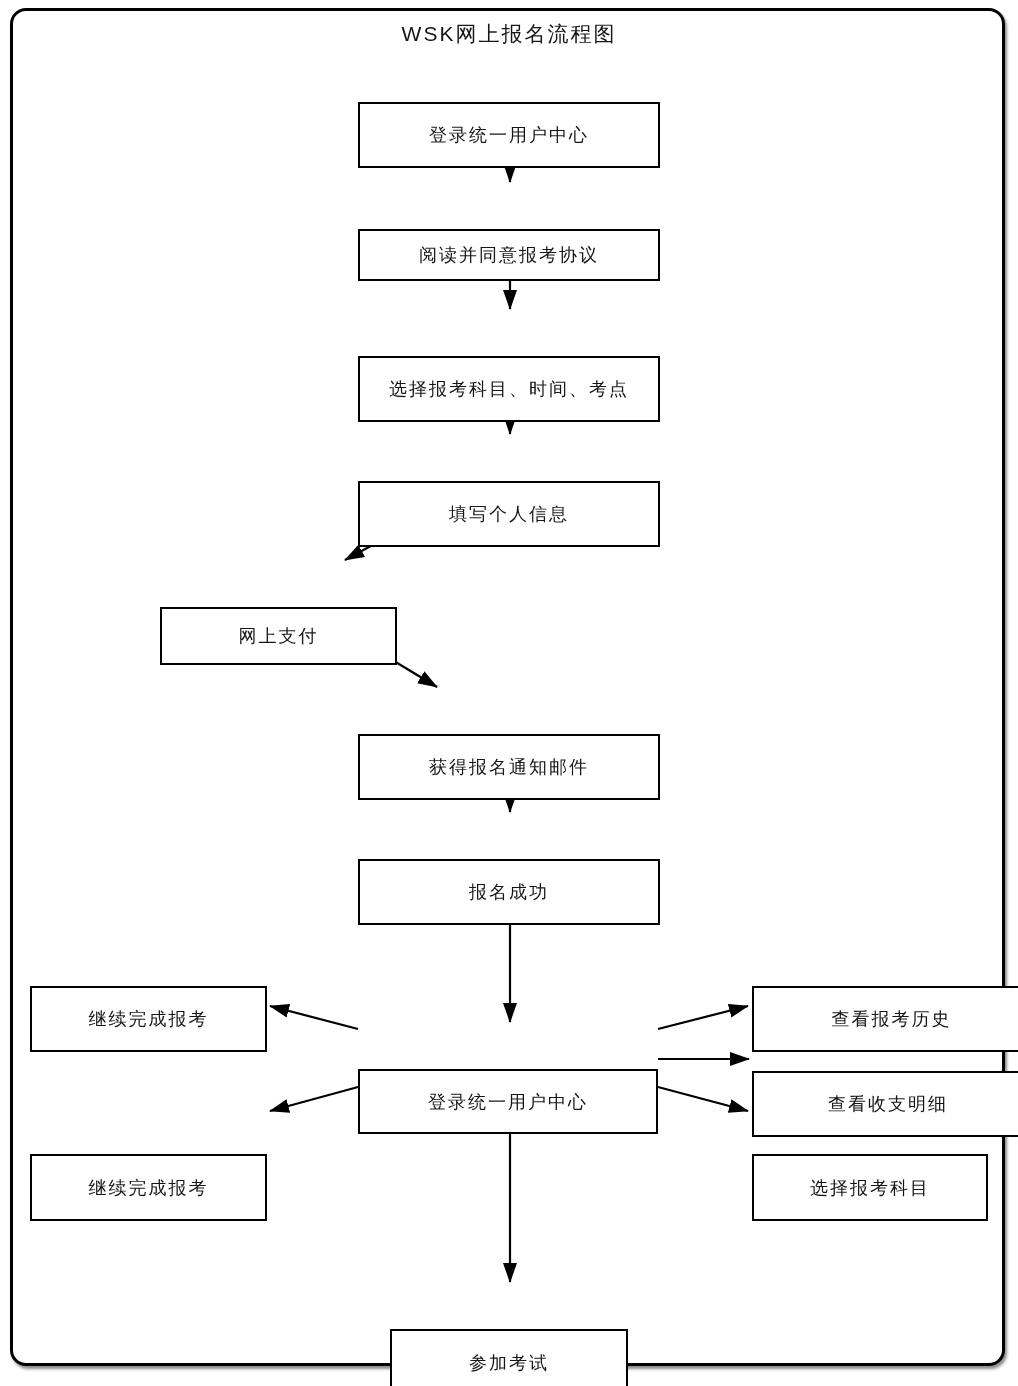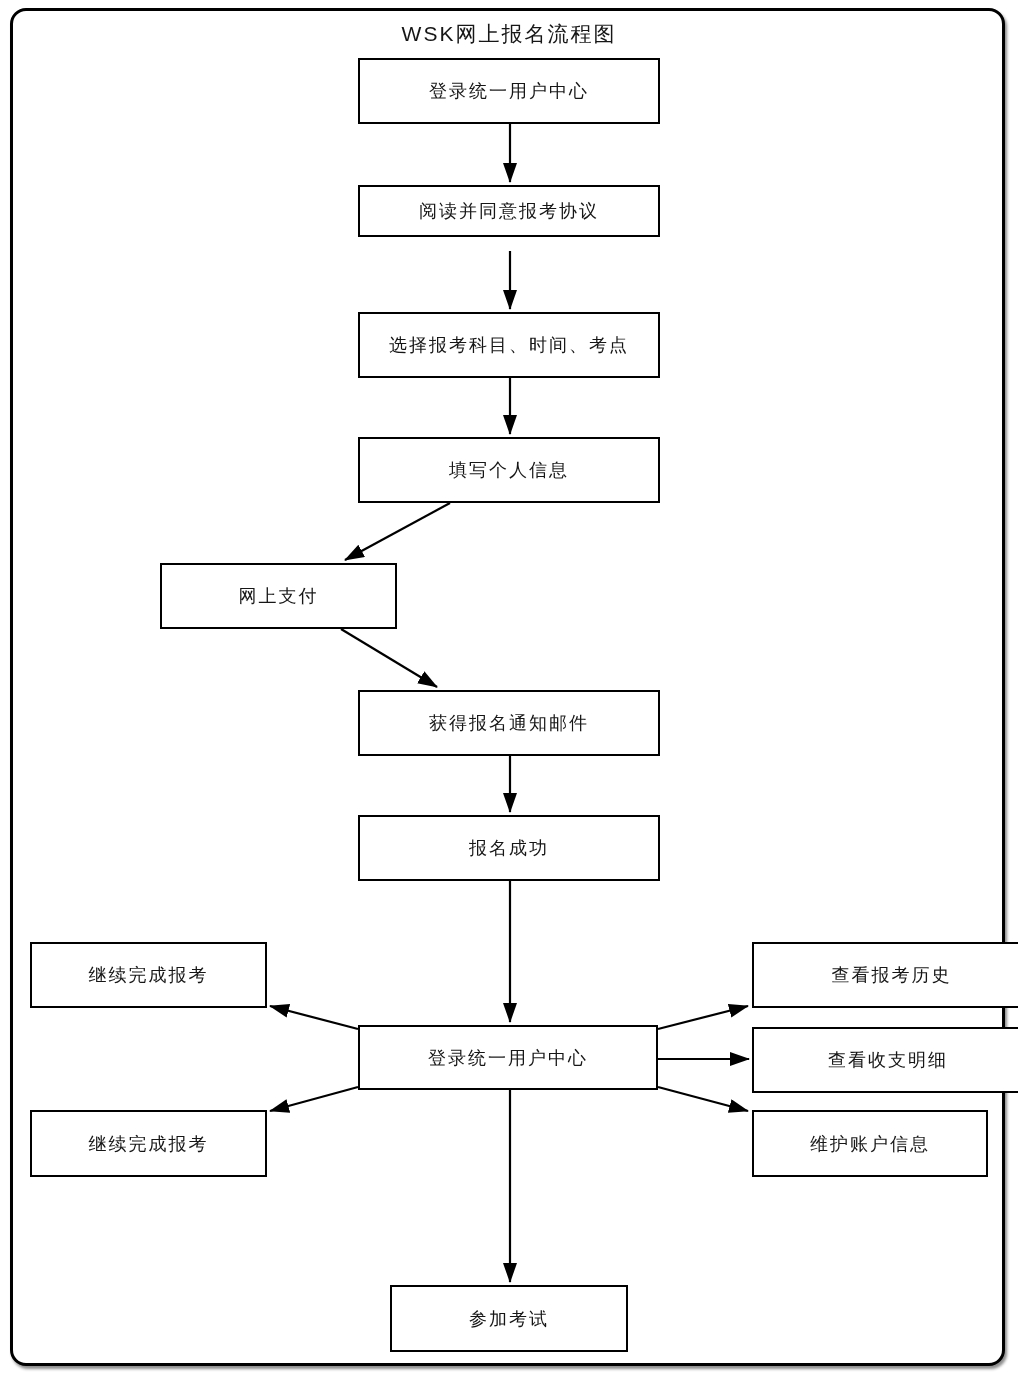--- a/index.html
+++ b/index.html
@@ -52,20 +52,21 @@
     box-sizing: border-box;
     border: 2.5px solid #000000;
     background: #ffffff;
     display: flex;
     align-items: center;
     justify-content: center;
     font-size: 18px;
     letter-spacing: 2px;
     color: #161616;
     white-space: nowrap;
+    margin-top: 44px;
   }
 </style>
 </head>
 <body>
 
 <div class="page">
 
   <div class="frame"></div>
 
   <div class="title">WSK网上报名流程图</div>
@@ -100,21 +101,21 @@
   </div>
 
   <div class="node" style="left:358px;top:312px;width:302px;height:66px">
     <span>选择报考科目、时间、考点</span>
   </div>
 
   <div class="node" style="left:358px;top:437px;width:302px;height:66px">
     <span>填写个人信息</span>
   </div>
 
-  <div class="node" style="left:160px;top:563px;width:237px;height:66px">
+  <div class="node" style="left:160px;top:563px;width:237px;height:58px">
     <span>网上支付</span>
   </div>
 
   <div class="node" style="left:358px;top:690px;width:302px;height:66px">
     <span>获得报名通知邮件</span>
   </div>
 
   <div class="node" style="left:358px;top:815px;width:302px;height:66px">
     <span>报名成功</span>
   </div>
@@ -133,20 +134,20 @@
 
   <div class="node" style="left:752px;top:942px;width:279px;height:66px">
     <span>查看报考历史</span>
   </div>
 
   <div class="node" style="left:752px;top:1027px;width:272px;height:66px">
     <span>查看收支明细</span>
   </div>
 
   <div class="node" style="left:752px;top:1110px;width:236px;height:67px">
-    <span>维护账户信息</span>
+    <span>选择报考科目</span>
   </div>
 
   <div class="node" style="left:390px;top:1285px;width:238px;height:67px">
     <span>参加考试</span>
   </div>
 
 </div>
 
 </body></html>

